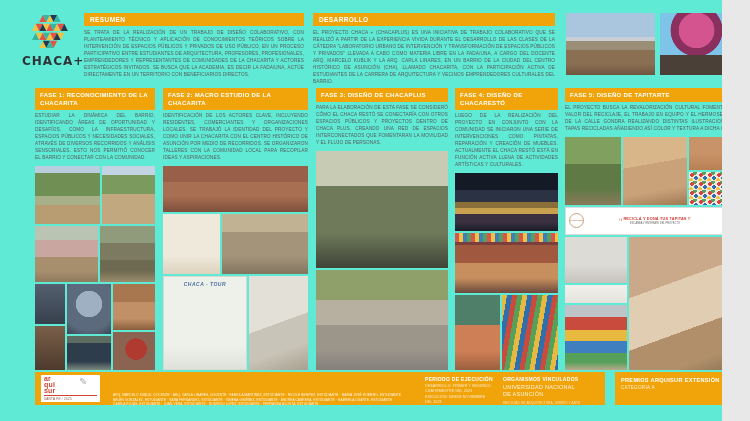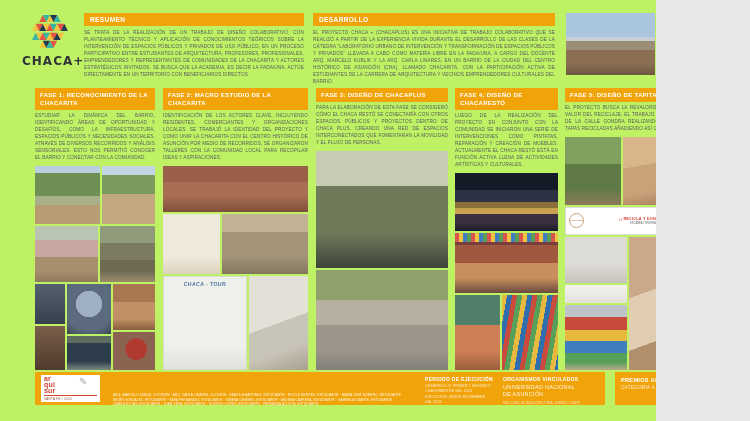--- a/index.html
+++ b/index.html
@@ -1,17 +1,17 @@
 <!DOCTYPE html>
 <html><head>
 <meta charset="utf-8">
 <style>
   :root{ --orange:#F1A40A; --ink:#5a5b5e; }
   html,body{margin:0;padding:0;background:#e8e8e8;}
-  .poster{position:relative;width:656px;height:421px;background:#bef264;overflow:hidden;
+  .poster{position:relative;width:722px;height:421px;background:#5eead4;overflow:hidden;
           font-family:"Liberation Sans",sans-serif;color:var(--ink);}
   
   .logo{position:absolute;left:22px;top:14px;width:56px;text-align:center;}
   .logo-word{font-size:12px;font-weight:bold;color:#2f3338;letter-spacing:1px;margin-top:2px;font-family:"DejaVu Sans",sans-serif;}
   .sec{position:absolute;}
   .sec-bar{background:var(--orange);color:#fff;font-weight:bold;font-size:6.5px;letter-spacing:.4px;padding:3px 6px;}
   .sec-body{font-size:4.7px;line-height:1.5;text-align:justify;letter-spacing:.12px;margin-top:3px;}
   .photo{position:absolute;}
   
   .phase{position:absolute;top:88px;height:282px;display:flex;flex-direction:column;}

